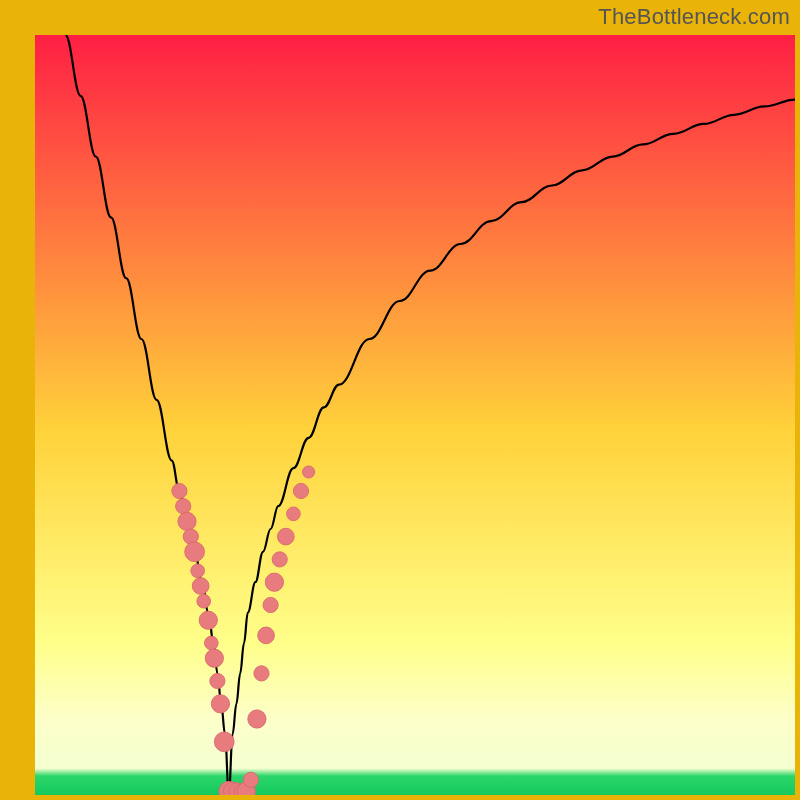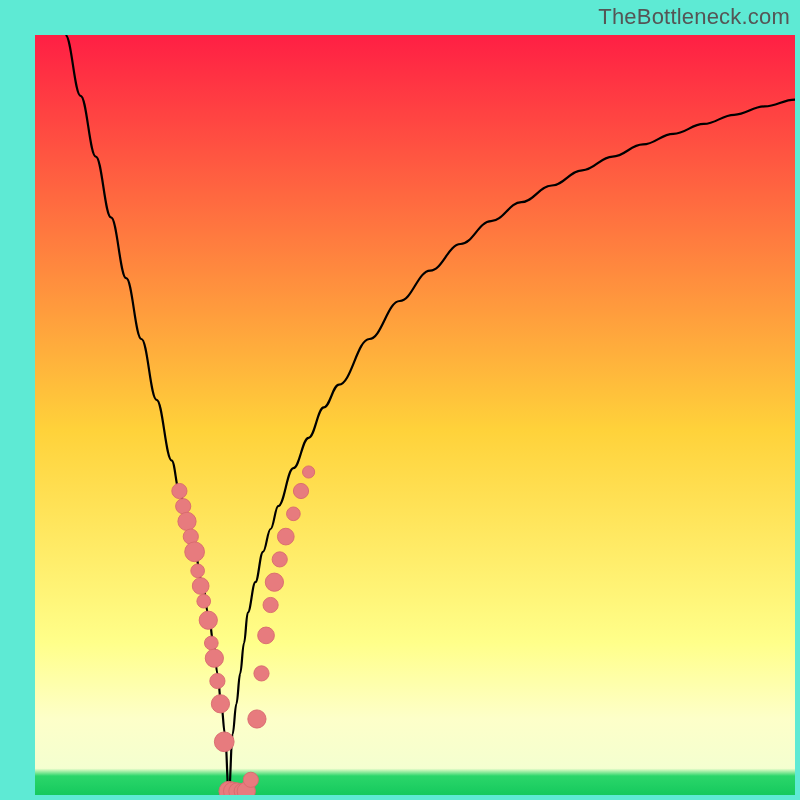--- a/index.html
+++ b/index.html
@@ -8,21 +8,21 @@
     width: 800px;
     height: 800px;
     overflow: hidden;
     background: #000;
     font-family: Arial, Helvetica, sans-serif;
   }
   .frame {
     position: relative;
     width: 800px;
     height: 800px;
-    background: #5eead4;
+    background: #eab308;
   }
   .watermark {
     position: absolute;
     top: 4px;
     right: 10px;
     color: #555;
     font-size: 22px;
     font-weight: 500;
     letter-spacing: 0.2px;
     z-index: 20;

